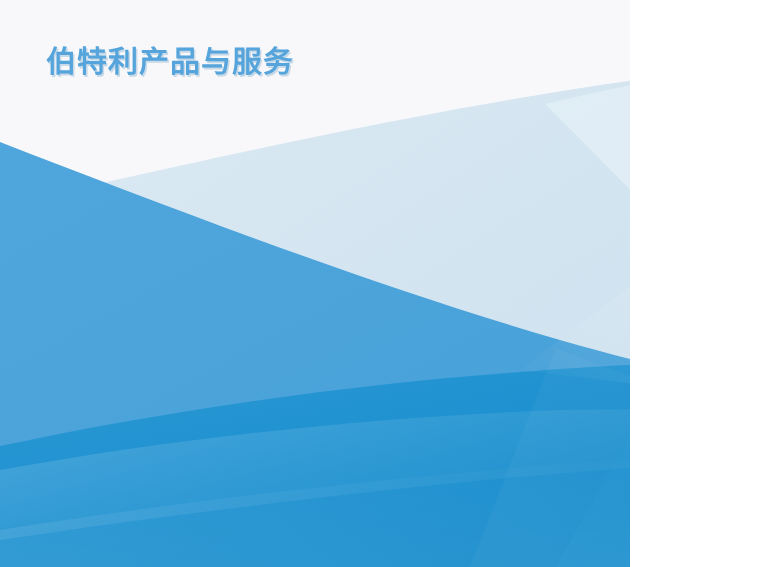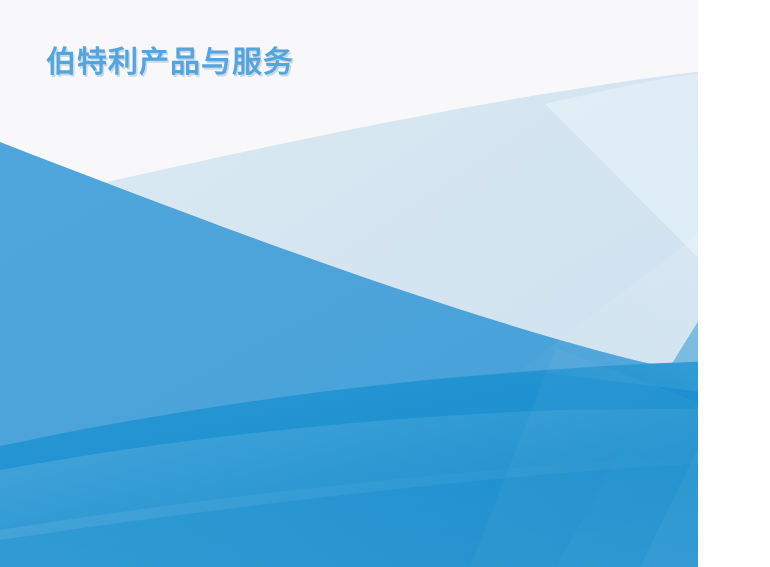--- a/index.html
+++ b/index.html
@@ -7,21 +7,21 @@
     margin: 0;
     padding: 0;
     background: #ffffff;
   }
   body {
     font-family: "Liberation Sans", "DejaVu Sans", sans-serif;
   }
 
   #banner {
     position: relative;
-    width: 698px;
+    width: 630px;
     height: 567px;
     overflow: hidden;
     background: #F8F8FA;
     user-select: none;
   }
 
   #bg-svg {
     position: absolute;
     top: 0;
     left: 0;

